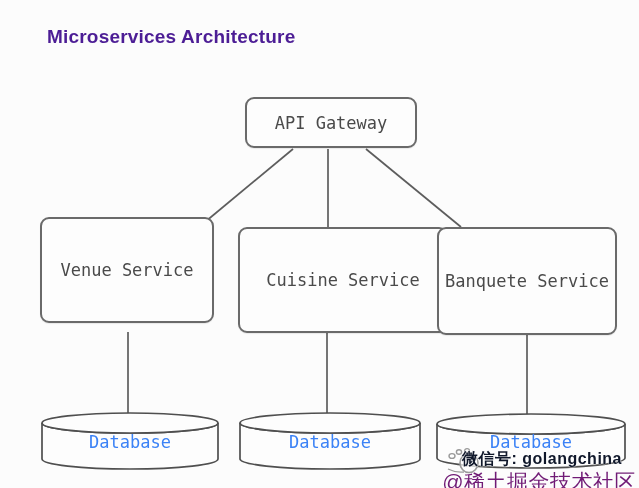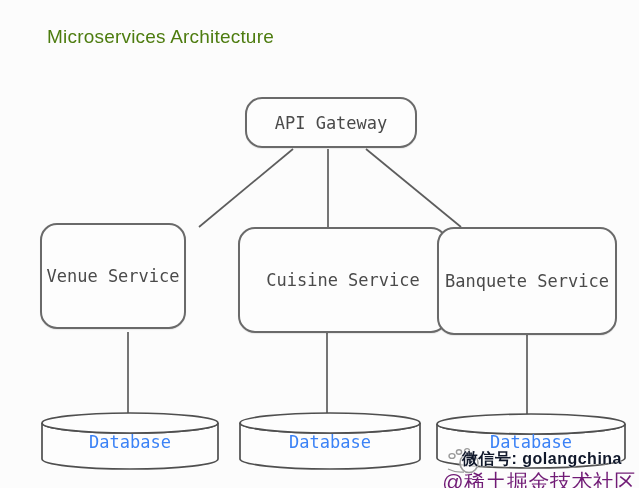--- a/index.html
+++ b/index.html
@@ -5,37 +5,37 @@
   html,body{margin:0;padding:0;background:#ffffff;}
   .canvas{
     position:relative;
     width:639px;height:488px;
     background:#fcfcfc;
     overflow:hidden;
     font-family:"Liberation Sans", sans-serif;
   }
   .title{
     position:absolute;left:47px;top:26px;
-    font-size:19px;font-weight:normal;color:#4d7c0f;
+    font-size:19px;font-weight:bold;color:#4c1d95;
     letter-spacing:0.2px;
   }
   .wires{position:absolute;left:0;top:0;width:639px;height:488px;}
   .node{
     position:absolute;
     box-sizing:border-box;
     border:2px solid #6a6a6a;
-    border-radius:17px;
+    border-radius:9px;
     background:#fdfdfd;
     display:flex;align-items:center;justify-content:center;
     font-family:"DejaVu Sans Mono", monospace;
     font-size:17px;color:#4a4a4a;
     box-shadow:0 1px 1px rgba(0,0,0,0.08);
   }
   .gateway{left:245px;top:97px;width:172px;height:51px;}
-  .svc-venue{left:40px;top:223px;width:146px;height:106px;}
+  .svc-venue{left:40px;top:217px;width:174px;height:106px;}
   .svc-cuisine{left:238px;top:227px;width:210px;height:106px;}
   .svc-banquete{left:437px;top:227px;width:180px;height:108px;}
   .db-label{
     position:absolute;
     width:180px;top:432px;
     text-align:center;
     font-family:"DejaVu Sans Mono", monospace;
     font-size:17px;color:#3b82f6;
   }
   .db-label-1{left:40px;}

